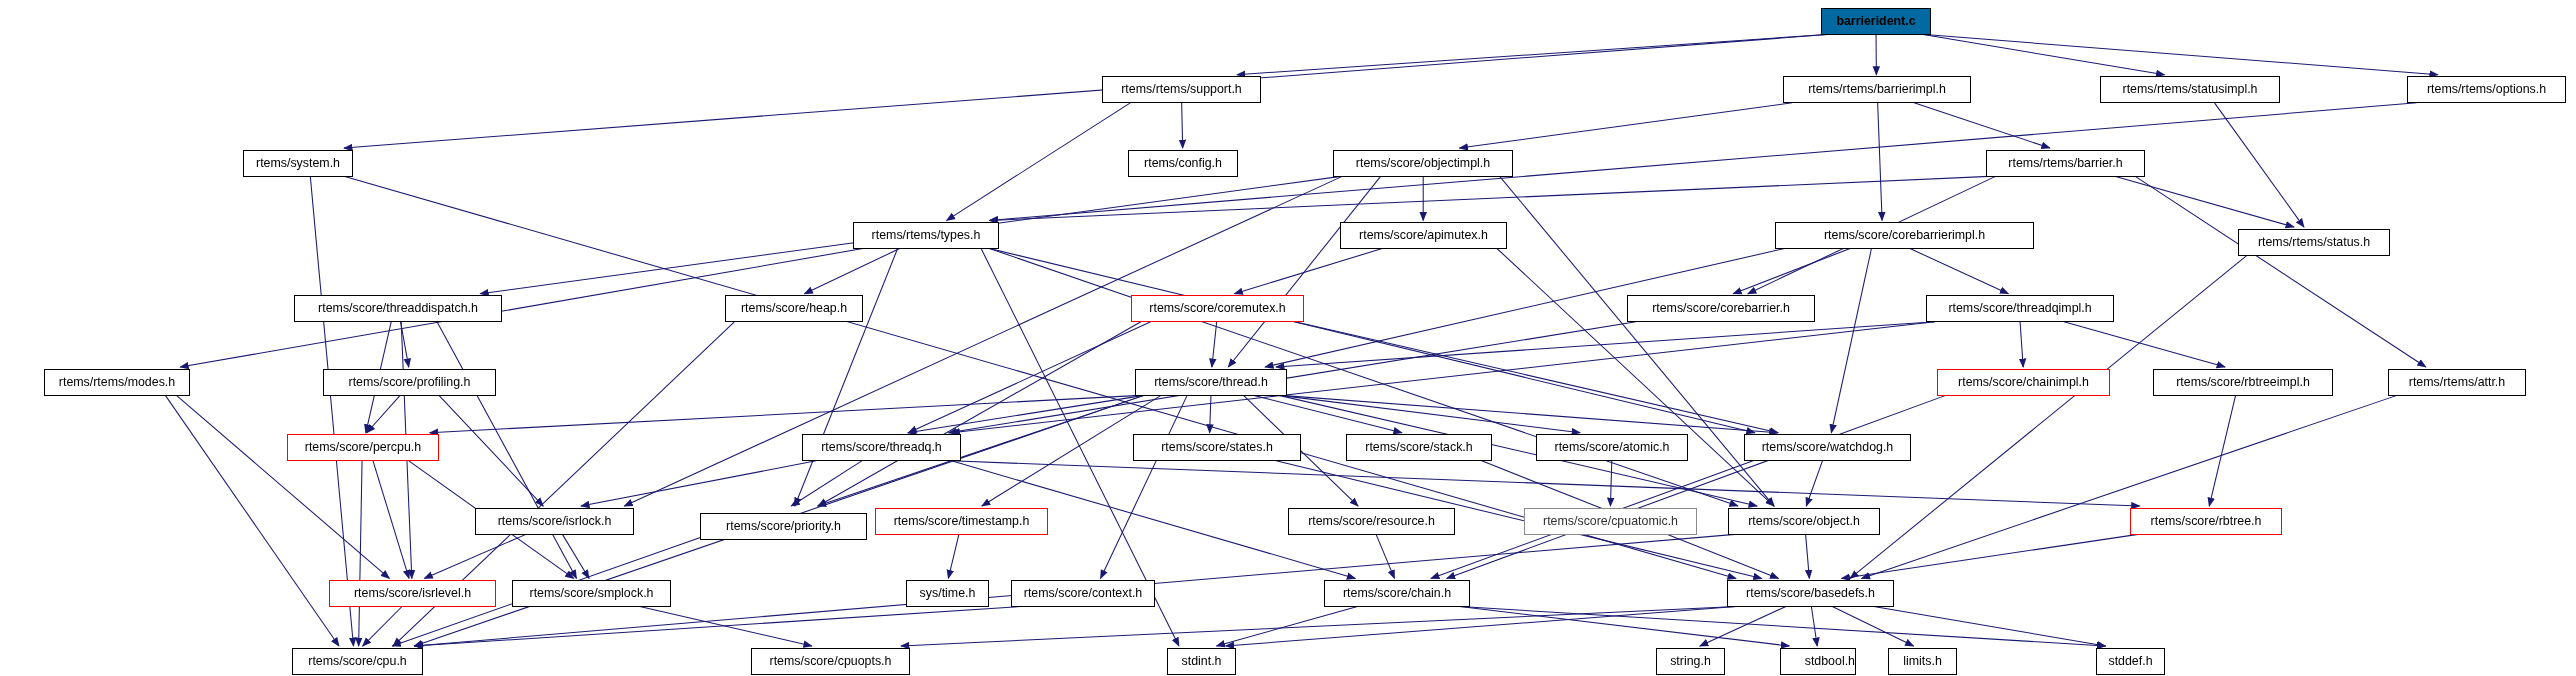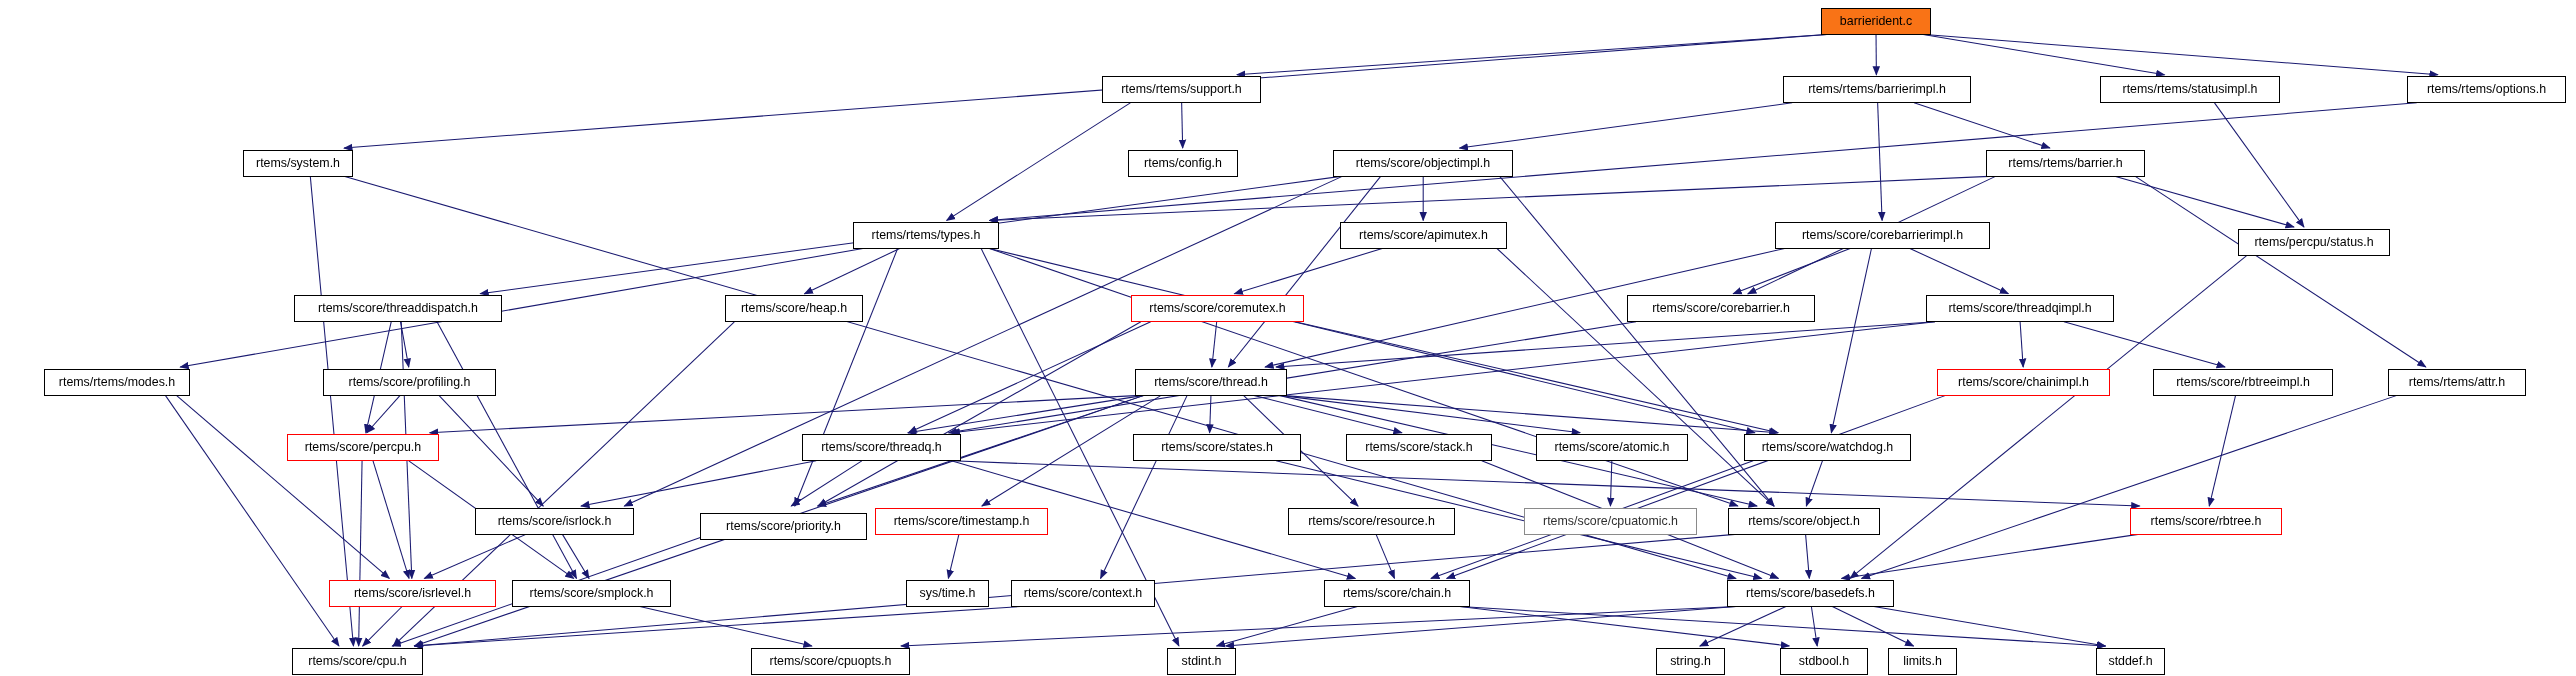--- a/index.html
+++ b/index.html
@@ -20,21 +20,21 @@
     background: #ffffff;
     color: #000000;
     font-size: 12.4px;
     line-height: 25px;
     text-align: center;
     white-space: nowrap;
     overflow: hidden;
     z-index: 1;
     cursor: pointer;
   }
-  .node.main { background: #f97316; font-weight: normal; cursor: default; }
+  .node.main { background: #0369a1; font-weight: bold; cursor: default; }
   .node.red  { border-color: #ff0000; }
   .node.dim  { border-color: #8a8a8a; color: #303030; }
 </style>
 </head>
 <body>
 
 <div id="canvas">
   <svg id="edge-layer" width="2576" height="676" viewBox="0 0 2705 710">
     <defs>
       <marker id="arrow" viewBox="0 0 10 8" refX="9" refY="4" markerWidth="9" markerHeight="8" orient="auto">
@@ -147,22 +147,22 @@
     <div class="node" style="left: 1102px; top: 76px; width: 159px;">rtems/rtems/support.h</div>
     <div class="node" style="left: 1783px; top: 76px; width: 188px;">rtems/rtems/barrierimpl.h</div>
     <div class="node" style="left: 2100px; top: 76px; width: 180px;">rtems/rtems/statusimpl.h</div>
     <div class="node" style="left: 2407px; top: 76px; width: 159px;">rtems/rtems/options.h</div>
     <div class="node" style="left: 243px; top: 150px; width: 110px;">rtems/system.h</div>
     <div class="node" style="left: 1128px; top: 150px; width: 110px;">rtems/config.h</div>
     <div class="node" style="left: 1333px; top: 150px; width: 180px;">rtems/score/objectimpl.h</div>
     <div class="node" style="left: 1986px; top: 150px; width: 159px;">rtems/rtems/barrier.h</div>
     <div class="node" style="left: 853px; top: 222px; width: 146px;">rtems/rtems/types.h</div>
     <div class="node" style="left: 1340px; top: 222px; width: 167px;">rtems/score/apimutex.h</div>
-    <div class="node" style="left: 1775px; top: 222px; width: 215px;">rtems/score/corebarrierimpl.h</div>
-    <div class="node" style="left: 2238px; top: 229px; width: 152px;">rtems/percpu/status.h</div>
+    <div class="node" style="left: 1775px; top: 222px; width: 259px;">rtems/score/corebarrierimpl.h</div>
+    <div class="node" style="left: 2238px; top: 229px; width: 152px;">rtems/rtems/status.h</div>
     <div class="node" style="left: 294px; top: 295px; width: 208px;">rtems/score/threaddispatch.h</div>
     <div class="node" style="left: 725px; top: 295px; width: 138px;">rtems/score/heap.h</div>
     <div class="node red" style="left: 1131px; top: 295px; width: 173px;">rtems/score/coremutex.h</div>
     <div class="node" style="left: 1627px; top: 295px; width: 188px;">rtems/score/corebarrier.h</div>
     <div class="node" style="left: 1926px; top: 295px; width: 188px;">rtems/score/threadqimpl.h</div>
     <div class="node" style="left: 44px; top: 369px; width: 146px;">rtems/rtems/modes.h</div>
     <div class="node" style="left: 323px; top: 369px; width: 173px;">rtems/score/profiling.h</div>
     <div class="node" style="left: 1135px; top: 369px; width: 152px;">rtems/score/thread.h</div>
     <div class="node red" style="left: 1937px; top: 369px; width: 173px;">rtems/score/chainimpl.h</div>
     <div class="node" style="left: 2153px; top: 369px; width: 180px;">rtems/score/rbtreeimpl.h</div>
@@ -183,17 +183,17 @@
     <div class="node red" style="left: 329px; top: 580px; width: 167px;">rtems/score/isrlevel.h</div>
     <div class="node" style="left: 512px; top: 580px; width: 159px;">rtems/score/smplock.h</div>
     <div class="node" style="left: 906px; top: 580px; width: 83px;">sys/time.h</div>
     <div class="node" style="left: 1011px; top: 580px; width: 144px;">rtems/score/context.h</div>
     <div class="node" style="left: 1324px; top: 580px; width: 146px;">rtems/score/chain.h</div>
     <div class="node" style="left: 1727px; top: 580px; width: 167px;">rtems/score/basedefs.h</div>
     <div class="node" style="left: 292px; top: 648px; width: 131px;">rtems/score/cpu.h</div>
     <div class="node" style="left: 751px; top: 648px; width: 159px;">rtems/score/cpuopts.h</div>
     <div class="node" style="left: 1167px; top: 648px; width: 69px;">stdint.h</div>
     <div class="node" style="left: 1656px; top: 648px; width: 69px;">string.h</div>
-    <div class="node" style="left: 1780px; top: 648px; width: 88px;">stdbool.h</div>
+    <div class="node" style="left: 1780px; top: 648px; width: 76px; text-align: right;">stdbool.h</div>
     <div class="node" style="left: 1888px; top: 648px; width: 69px;">limits.h</div>
     <div class="node" style="left: 2096px; top: 648px; width: 69px;">stddef.h</div>
   </div>
 
 
 </body></html>

